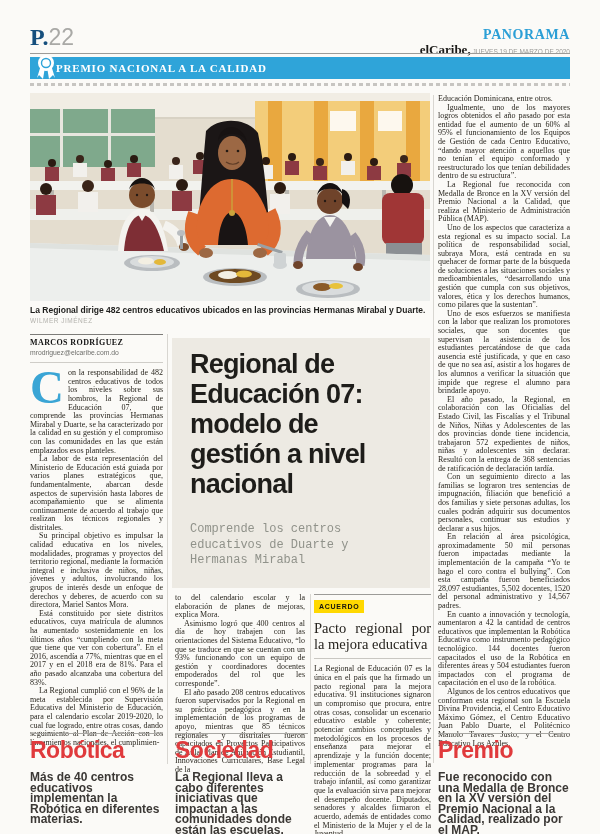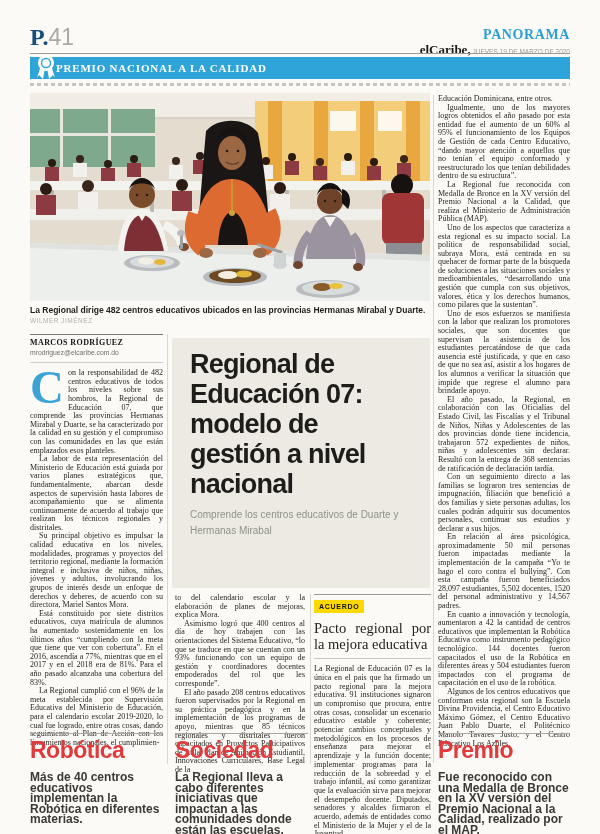--- a/index.html
+++ b/index.html
@@ -36,22 +36,22 @@
   .byline .author{font-family:"Liberation Serif",serif;font-weight:bold;font-size:8px;
         letter-spacing:.4px;color:#141414;}
   .byline .email{font-family:"Liberation Sans",sans-serif;font-size:6.8px;color:#6f6f6c;margin-top:1px;}
   .dropcap{float:left;font-family:"Liberation Serif",serif;font-weight:bold;font-size:47px;
         line-height:34px;color:#3aa5d5;margin:1px 4px 0 0;}
   
   .headline-block{position:absolute;left:172px;top:338px;width:258px;height:250px;
         background:#edeae3;box-sizing:border-box;padding:11px 18px;}
   .headline-block h1{margin:0;font-family:"Liberation Sans",sans-serif;font-weight:bold;
         font-size:27px;line-height:30px;letter-spacing:-0.8px;color:#1e1d1a;}
-  .headline-block .sub{margin-top:8px;font-family:Liberation Sans, sans-serif;
-        font-size:10px;line-height:15.5px;color:#90928a;}
+  .headline-block .sub{margin-top:23px;font-family:Liberation Mono, monospace;
+        font-size:12px;line-height:15.5px;color:#90928a;}
   
   .acuerdo-rule{height:1px;background:#9c9b98;margin-bottom:5px;}
   .tag{display:inline-block;background:#ffd800;color:#141310;font-family:"Liberation Sans",sans-serif;
         font-weight:bold;font-size:7px;letter-spacing:.7px;padding:2.5px 5px 2px 5px;}
   .acuerdo h2{margin:7px 0 6px 0;font-family:"Liberation Serif",serif;font-weight:normal;
         font-size:14.5px;line-height:16px;color:#26231e;}
   .acuerdo .thin-rule{height:1px;background:#c9c7c2;margin-bottom:6px;}
   .acuerdo .body{font-size:8px;line-height:8.7px;text-align:justify;}
   
   .fsec{position:absolute;top:733px;border-top:1px solid #a9a8a4;padding-top:3px;}
@@ -59,21 +59,21 @@
         letter-spacing:-0.5px;color:#e03a3c;line-height:26px;}
   .fsec .ftext{margin-top:9px;font-family:"Liberation Sans",sans-serif;font-weight:bold;
         font-size:12px;line-height:10.5px;color:#3b3835;text-align:left;}
 </style>
 </head>
 <body>
 
 <div id="page">
 
   <div class="pageno">
-    <span class="p">P.</span><span class="n">41</span>
+    <span class="p">P.</span><span class="n">22</span>
   </div>
   <div class="masthead">
     <div class="section">PANORAMA</div>
     <div class="brandline">
       <span class="brand">elCaribe,</span>
       <span>JUEVES 19 DE MARZO DE 2020</span>
     </div>
   </div>
   <div class="header-rule"></div>
 

